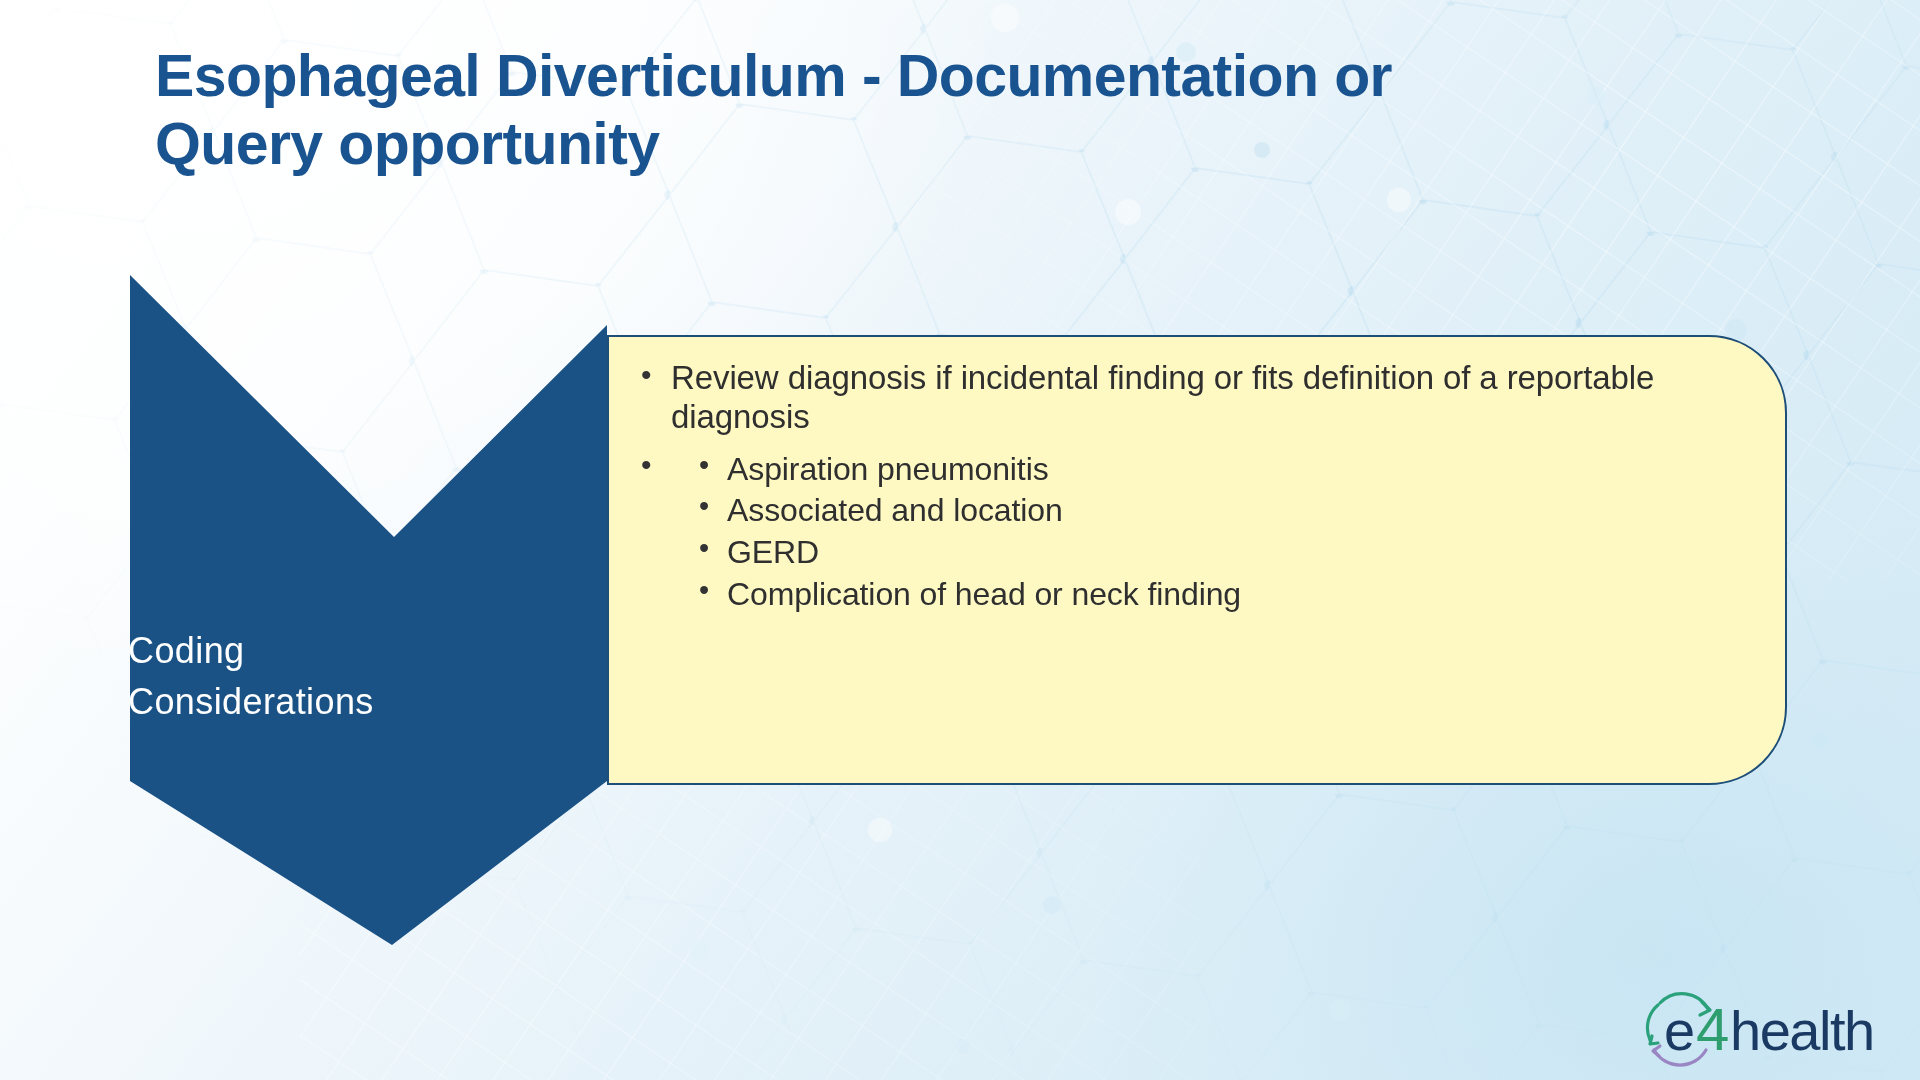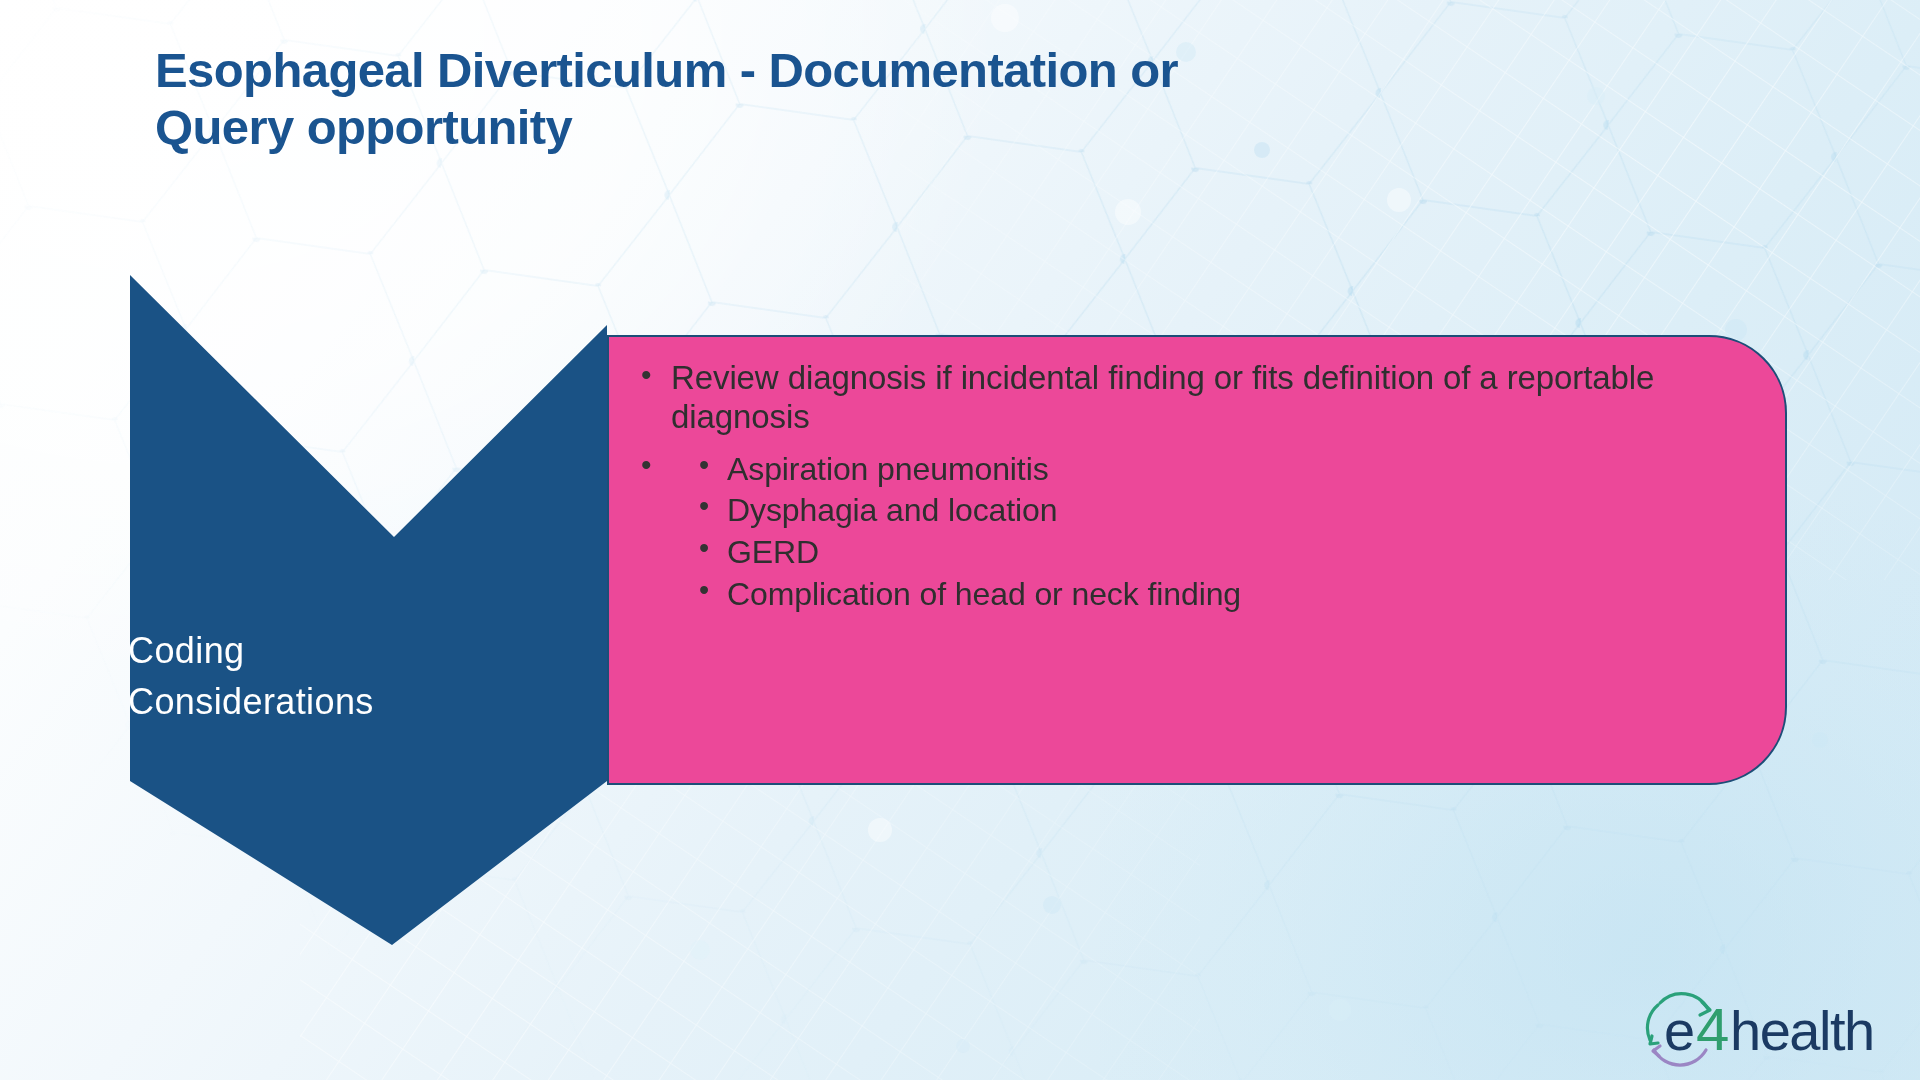--- a/index.html
+++ b/index.html
@@ -48,21 +48,21 @@
     opacity: 0.85;
   }
   .bg-net svg { width: 100%; height: 100%; display: block; }
 
   
   .title {
     position: absolute;
     left: 155px;
     top: 42px;
     width: 1320px;
-    font-size: 49px;
+    font-size: 59px;
     font-weight: bold;
     line-height: 1.16;
     letter-spacing: -0.6px;
     color: #1a5490;
     white-space: pre-line;
   }
 
   
   .chevron-wrap {
     position: absolute;
@@ -86,21 +86,21 @@
     white-space: pre-line;
   }
 
   
   .card {
     position: absolute;
     left: 607px;
     top: 335px;
     width: 1180px;
     height: 450px;
-    background: #ec4899;
+    background: #fef9c3;
     border: 2px solid #1d4e78;
     border-radius: 0 78px 78px 0;
     box-sizing: border-box;
   }
   .card-inner {
     position: absolute;
     left: 18px;
     top: 22px;
     right: 40px;
   }
@@ -255,21 +255,21 @@
           <span>Review diagnosis if incidental finding or fits definition of a reportable diagnosis</span>
         </li>
 
 
         <li class="b1">
           <ul class="bul2">
             <li class="b2">
               <span>Aspiration pneumonitis</span>
             </li>
             <li class="b2">
-              <span>Dysphagia and location</span>
+              <span>Associated and location</span>
             </li>
             <li class="b2">
               <span>GERD</span>
             </li>
             <li class="b2">
               <span>Complication of head or neck finding</span>
             </li>
           </ul>
         </li>
 

